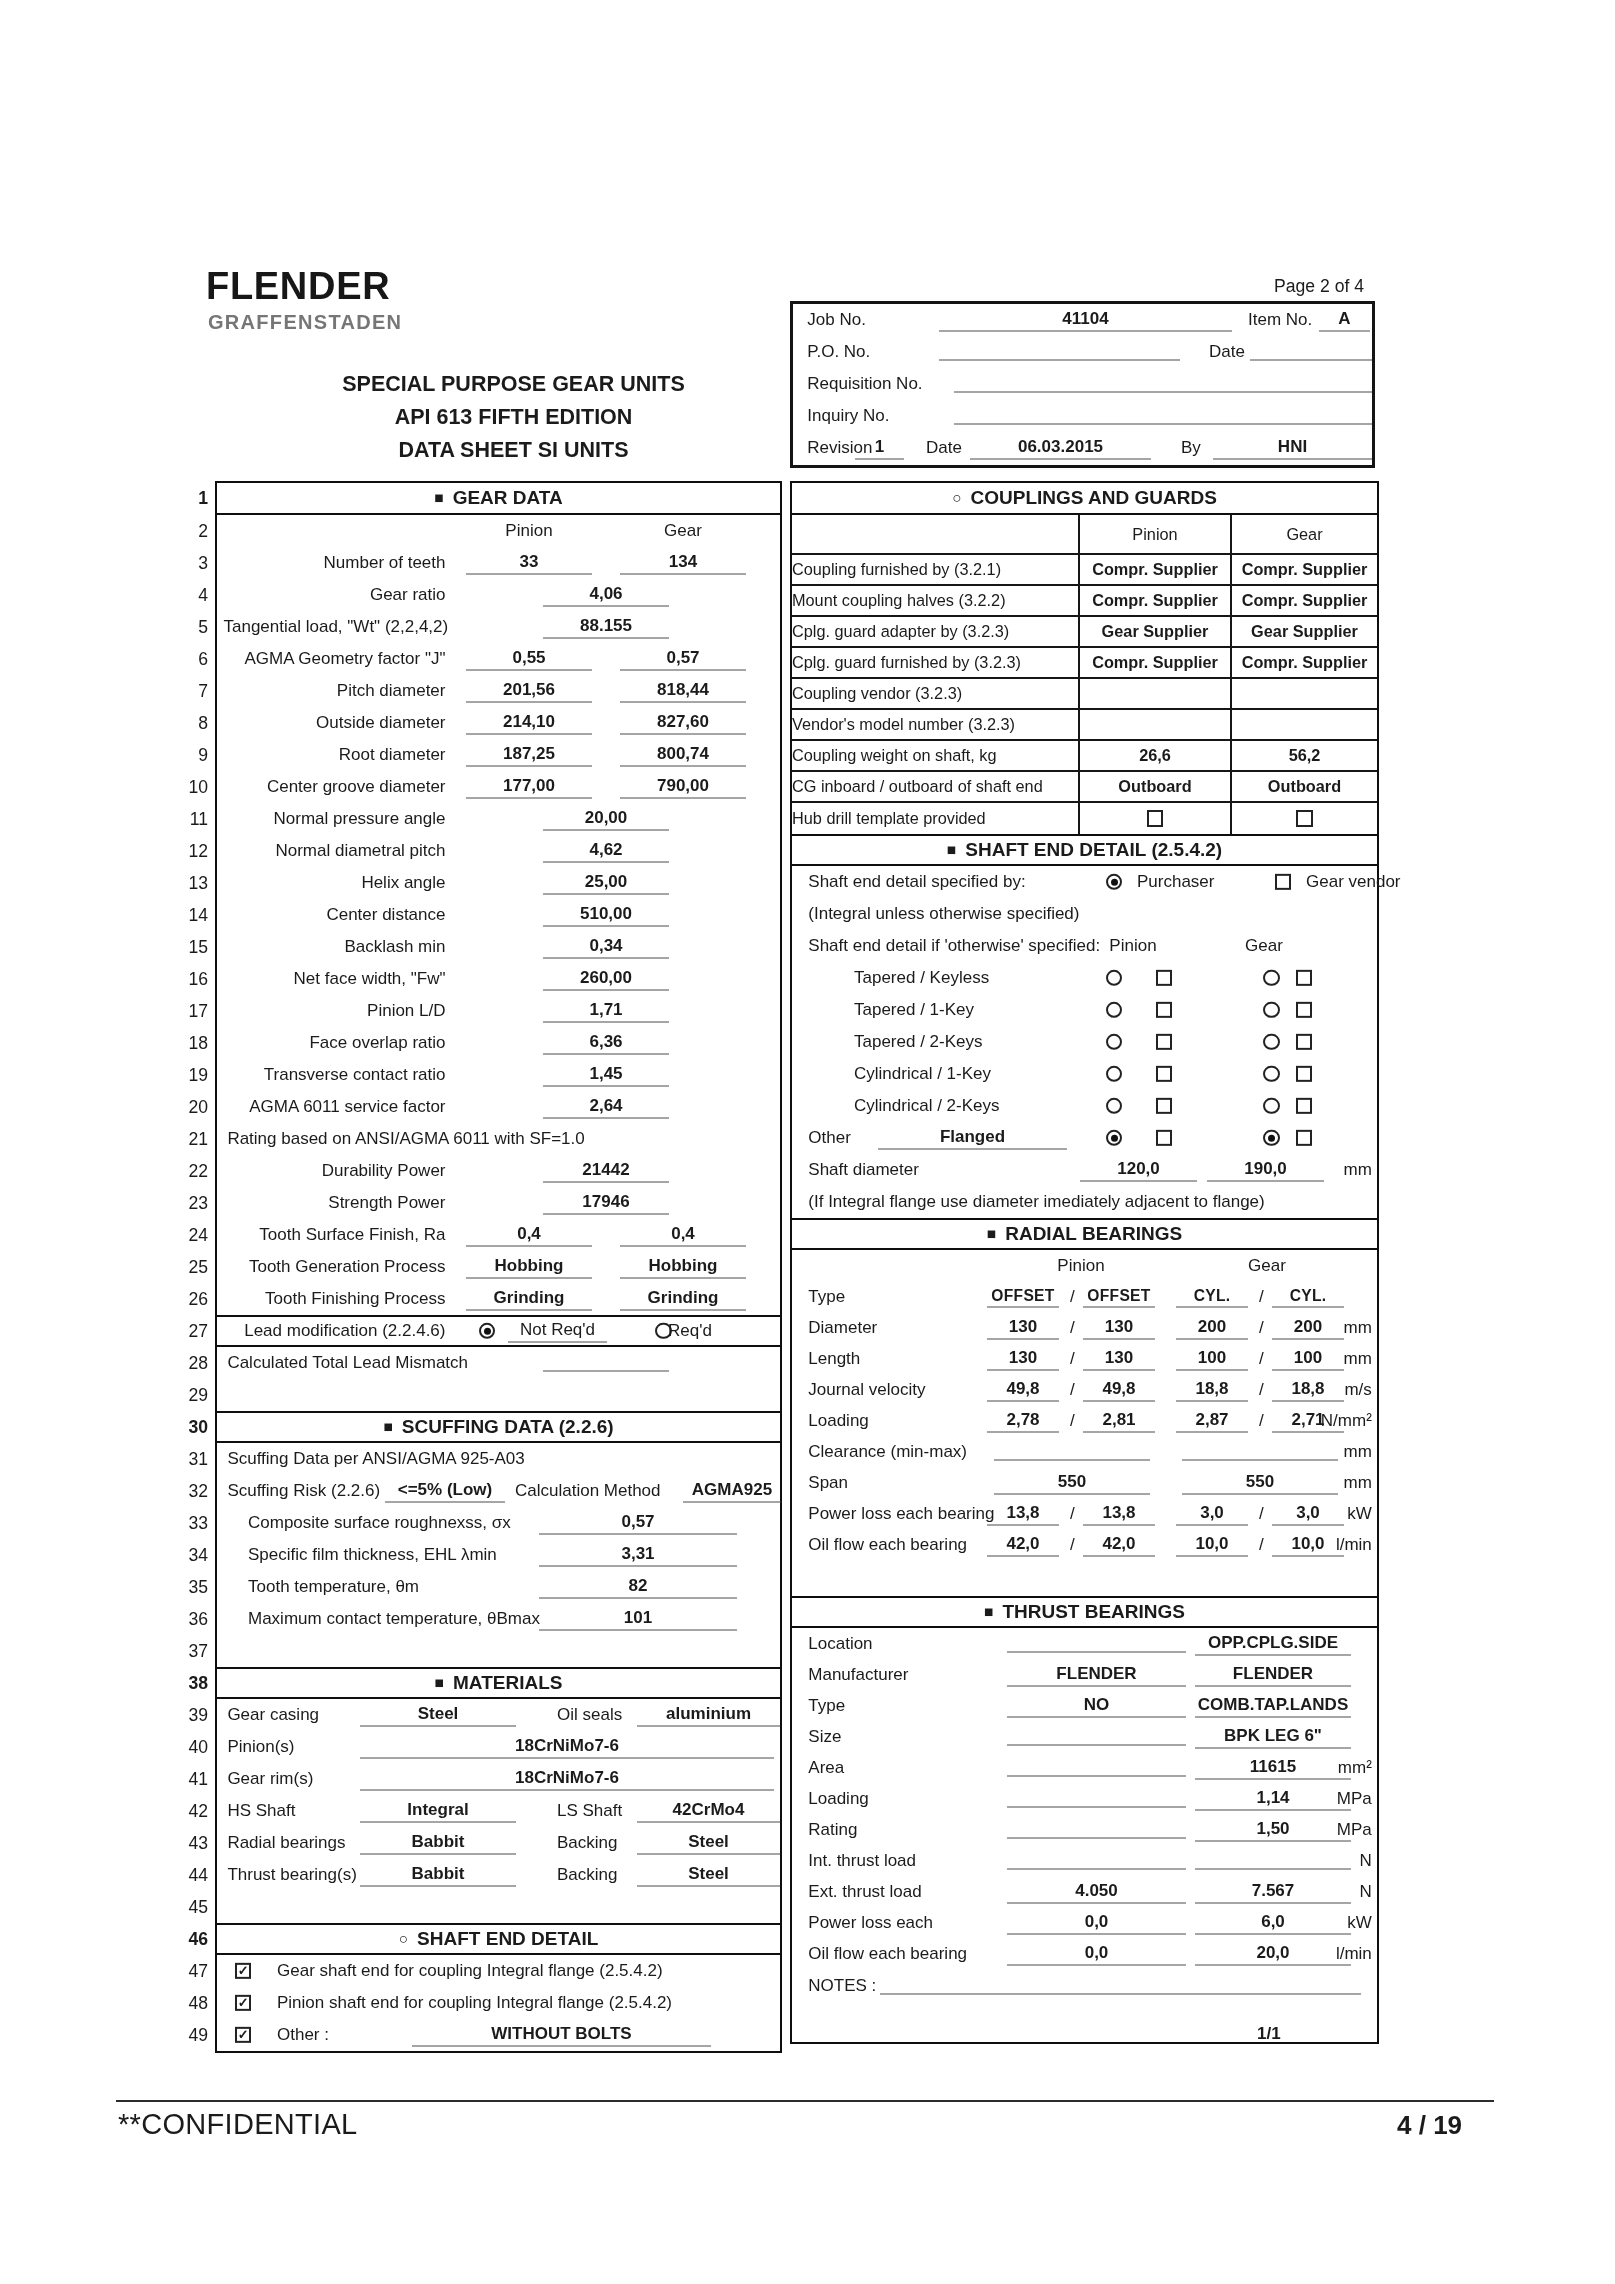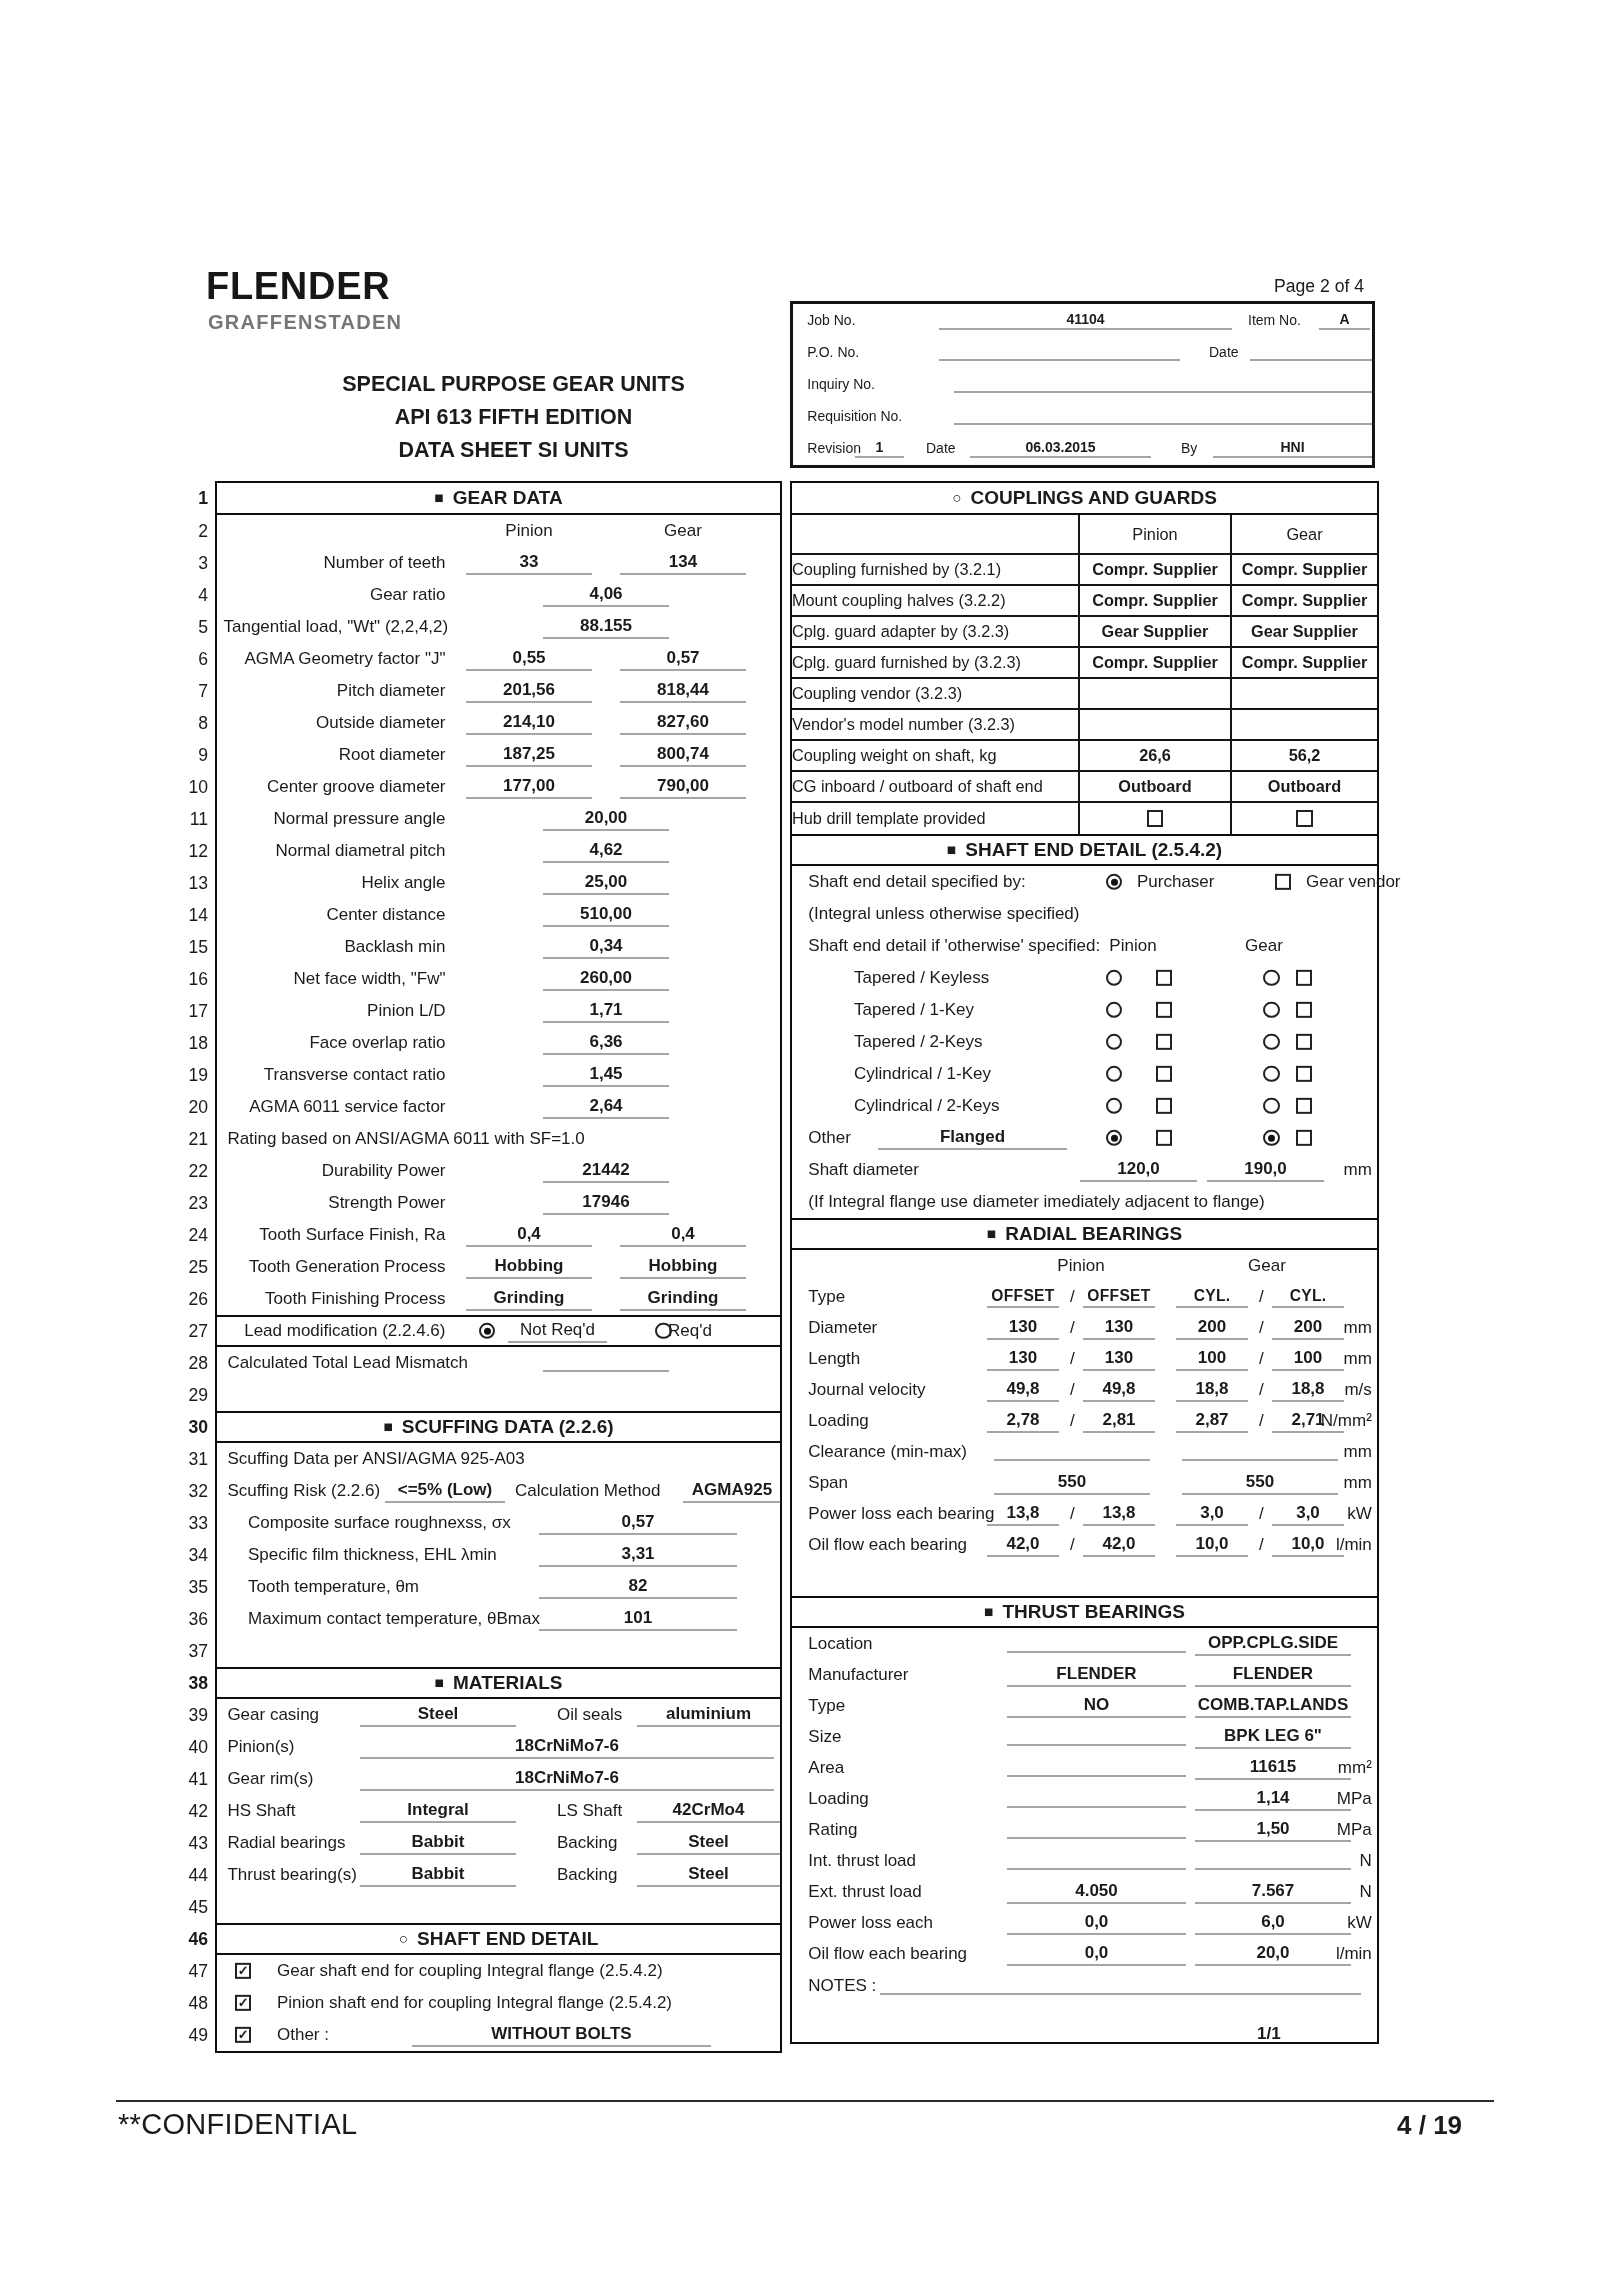--- a/index.html
+++ b/index.html
@@ -8,21 +8,21 @@
   .abs{position:absolute;}
   
   #logo1{left:206px;top:265px;font-size:38px;font-weight:700;letter-spacing:0.7px;color:#171717;}
   #logo2{left:208px;top:311px;font-size:20px;font-weight:700;letter-spacing:1.3px;color:#767676;text-align:center;}
   #pagelabel{left:1274px;top:276px;font-size:17.6px;}
   #titles{left:273px;top:368px;width:481px;text-align:center;font-size:21.5px;font-weight:700;line-height:33px;}
   
   #infobox{left:790px;top:301px;width:585px;height:167px;border:3.3px solid #141414;box-sizing:border-box;}
   .ibrow{position:relative;height:32px;}
   .cell{position:absolute;top:50%;transform:translateY(-50%);font-size:17px;white-space:nowrap;}
-  .ib .cell{font-size:14px;}
+  .ib .cell{font-size:17px;}
   .val{font-weight:700;}
   .u{border-bottom:1.3px solid #4d4d4d;padding:0 2.6px 2px;text-align:center;min-height:17px;box-sizing:border-box;}
   .ib-l{left:14.3px;}
   .ib-jobv{left:146px;width:293px;}
   .ib-iteml{left:455px;}
   .ib-itemv{left:526px;width:51px;}
   .ib-poline{left:146px;width:241px;}
   .ib-datel{left:416px;}
   .ib-dateline{left:457px;width:122px;}
   .ib-longline{left:161px;width:418px;}
@@ -140,25 +140,25 @@
     <span class="cell ib-iteml">Item No.</span>
     <span class="cell ib-itemv val u">A</span>
   </div>
   <div class="ibrow">
     <span class="cell ib-l">P.O. No.</span>
     <span class="cell ib-poline u"></span>
     <span class="cell ib-datel">Date</span>
     <span class="cell ib-dateline u"></span>
   </div>
   <div class="ibrow">
-    <span class="cell ib-l">Inquiry No.</span>
+    <span class="cell ib-l">Requisition No.</span>
     <span class="cell ib-longline u"></span>
   </div>
   <div class="ibrow">
-    <span class="cell ib-l">Requisition No.</span>
+    <span class="cell ib-l">Inquiry No.</span>
     <span class="cell ib-longline u"></span>
   </div>
   <div class="ibrow">
     <span class="cell ib-l">Revision</span>
     <span class="cell ib-rev1 val u">1</span>
     <span class="cell ib-datel2">Date</span>
     <span class="cell ib-datev val u">06.03.2015</span>
     <span class="cell ib-byl">By</span>
     <span class="cell ib-byv val u">HNI</span>
   </div>

